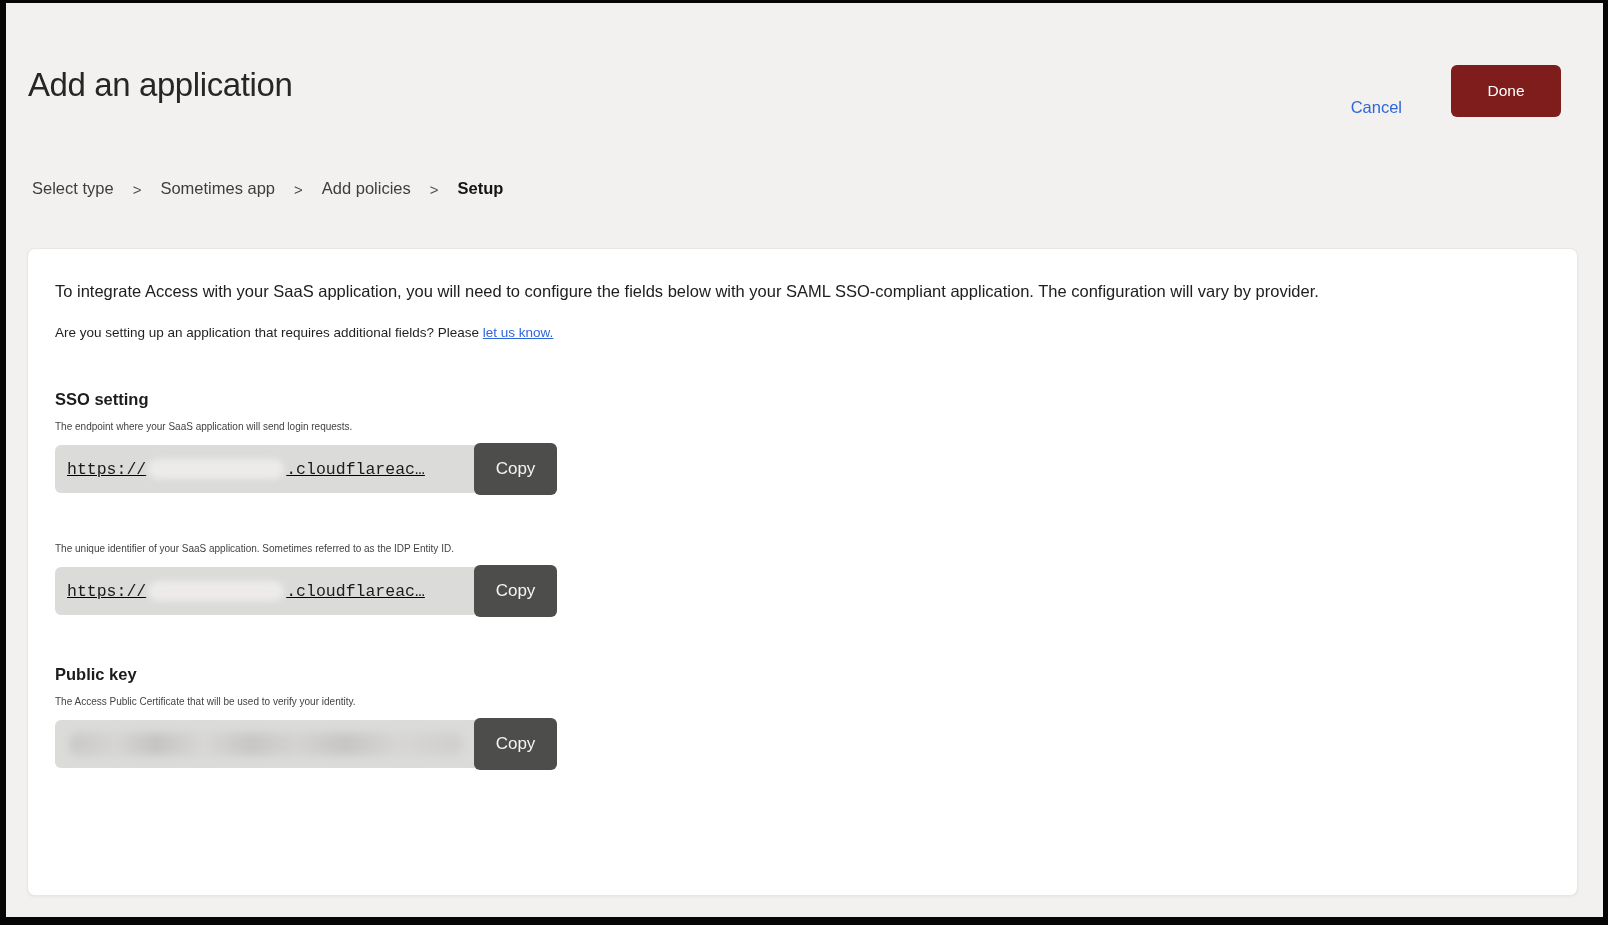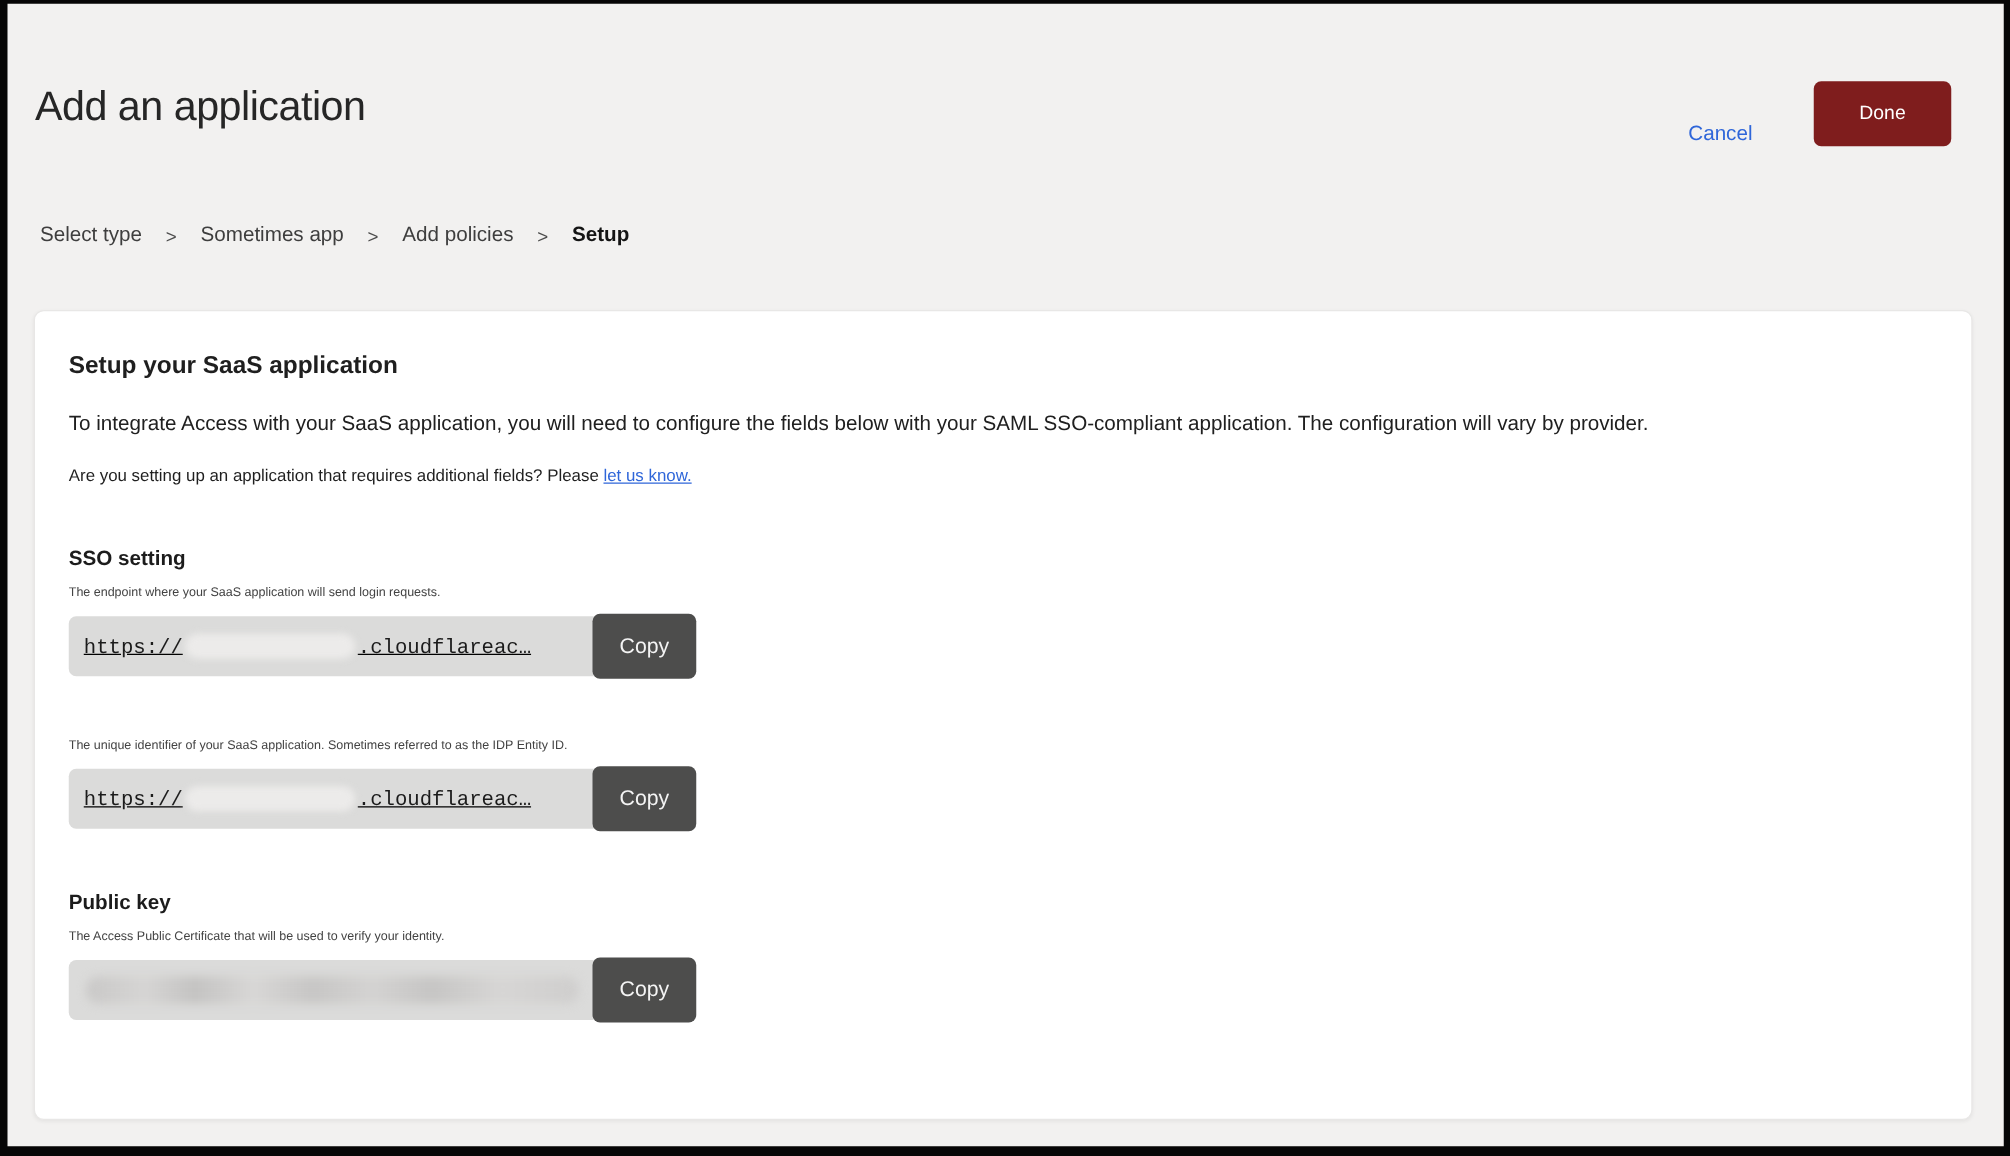--- a/index.html
+++ b/index.html
@@ -193,21 +193,20 @@
       <span class="crumb">Select type</span>
       <span class="sep">&gt;</span>
       <span class="crumb">Sometimes app</span>
       <span class="sep">&gt;</span>
       <span class="crumb">Add policies</span>
       <span class="sep">&gt;</span>
       <span class="crumb current">Setup</span>
     </nav>
 
     <section class="card">
-      <h2 class="card-heading">Setup your SaaS application</h2>
       <p class="intro">To integrate Access with your SaaS application, you will need to configure the fields below with your SAML SSO-compliant application. The configuration will vary by provider.</p>
       <p class="note"><span>Are you setting up an application that requires additional fields? Please </span><a class="link">let us know.</a></p>
 
       <div class="field-group">
         <h3 class="field-label">SSO setting</h3>
         <p class="field-desc">The endpoint where your SaaS application will send login requests.</p>
         <div class="value-row">
           <div class="value-box">
             <span class="mono">https://</span>
             <span class="pill"></span>

